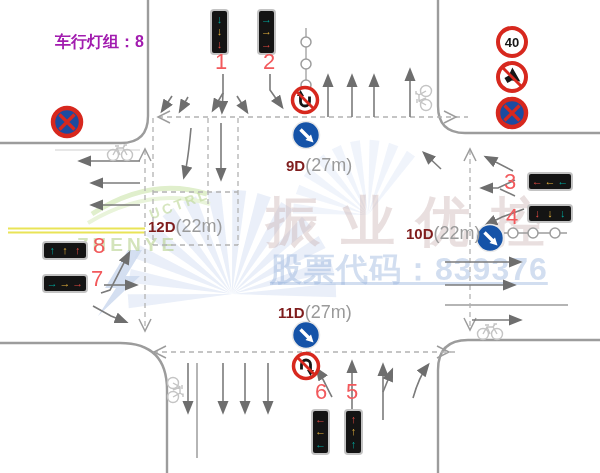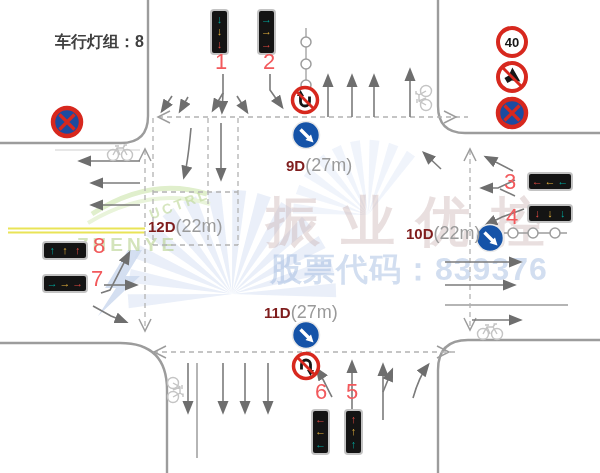--- a/index.html
+++ b/index.html
@@ -2,25 +2,25 @@
 <html><head>
 <meta charset="utf-8">
 <style>
   html,body{margin:0;padding:0;}
   body{width:600px;height:473px;position:relative;background:#fff;overflow:hidden;
        font-family:"Liberation Sans","DejaVu Sans",sans-serif;}
   .layer{position:absolute;left:0;top:0;width:600px;height:473px;}
   
   .wm{position:absolute;white-space:nowrap;pointer-events:none;}
   .wm-brand{left:266px;top:186px;font-size:54px;font-weight:700;letter-spacing:21px;color:rgba(198,172,172,.38);}
-  .wm-stock{left:270px;top:248px;font-size:32px;font-weight:700;letter-spacing:1px;color:rgba(142,172,218,.40);}
+  .wm-stock{left:270px;top:248px;font-size:32px;font-weight:700;letter-spacing:1px;color:rgba(142,172,218,.40);text-decoration:underline;}
   .wm-zhenye{left:77px;top:215px;font-size:19px;font-weight:700;letter-spacing:4px;color:rgba(176,206,132,.55);margin-top:19px;}
   .wm-uctrl{left:148px;top:196px;font-size:14px;font-weight:700;letter-spacing:3px;color:rgba(186,214,148,.6);transform:rotate(-20deg);}
   
-  .legend{position:absolute;left:55px;top:30px;font-size:16px;line-height:23px;font-weight:600;color:#404040;}
+  .legend{position:absolute;left:55px;top:30px;font-size:16px;line-height:23px;font-weight:600;color:#a21caf;}
   
   .light{position:absolute;background:#141414;border:2px solid #c3c3c3;border-radius:4px;
          box-sizing:border-box;display:flex;align-items:center;justify-content:space-around;}
   .light.v{width:19px;height:46px;flex-direction:column;padding:2px 0;}
   .light.h{width:46px;height:19px;flex-direction:row;padding:0 2px;}
   .la{font-size:11px;font-weight:700;line-height:1;}
   .num{position:absolute;font-size:22px;color:#f2595c;line-height:1;}
   .det{position:absolute;white-space:nowrap;line-height:1;}
   .det .did{font-size:15px;font-weight:700;color:#7f1d1d;}
   .det .dist{font-size:18px;font-weight:400;color:#9a9a9a;}
@@ -264,18 +264,18 @@
 <div class="num" style="left:315px;top:381px;z-index:3">6</div>
 <div class="num" style="left:91px;top:268px;z-index:3">7</div>
 <div class="num" style="left:93px;top:235px;z-index:3">8</div>
 
 <div class="det" style="left:286px;top:156px;z-index:3">
   <span class="did">9D</span><span class="dist">(27m)</span>
 </div>
 <div class="det" style="left:406px;top:224px;z-index:3">
   <span class="did">10D</span><span class="dist">(22m)</span>
 </div>
-<div class="det" style="left:264px;top:303px;z-index:3">
+<div class="det" style="left:278px;top:303px;z-index:3">
   <span class="did">11D</span><span class="dist">(27m)</span>
 </div>
 <div class="det" style="left:148px;top:217px;z-index:3">
   <span class="did">12D</span><span class="dist">(22m)</span>
 </div>
 
 </body></html>

